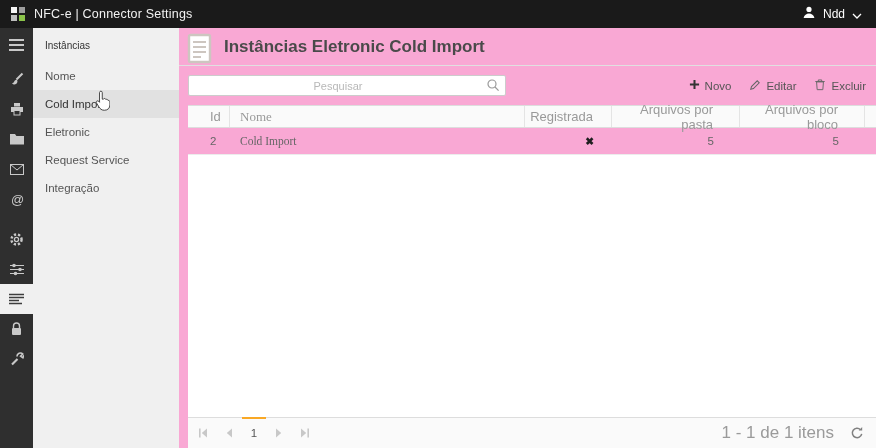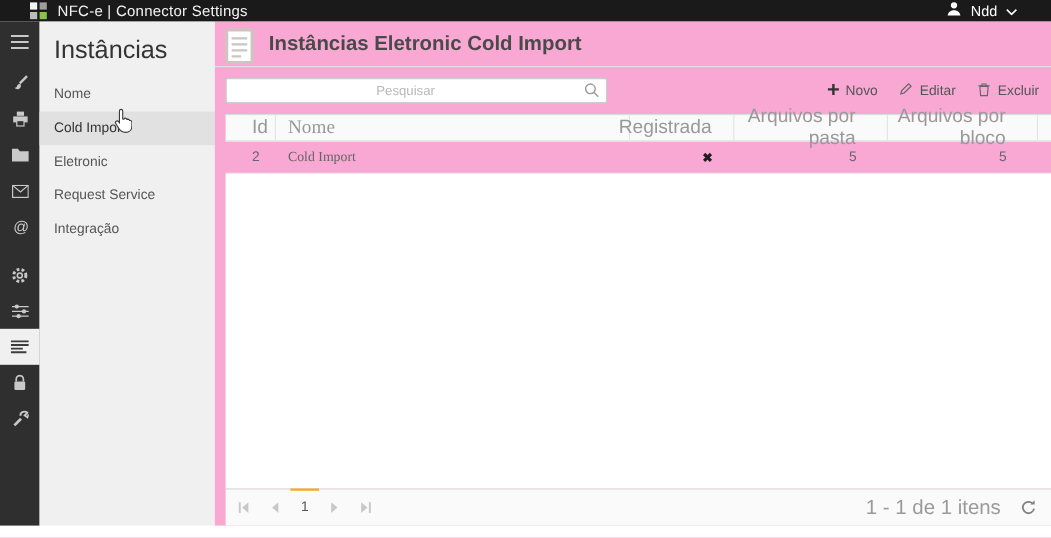--- a/index.html
+++ b/index.html
@@ -5,22 +5,22 @@
   * { box-sizing: border-box; margin: 0; padding: 0; }
   html,body { width: 876px; height: 448px; overflow: hidden; }
   body {
     font-family: "Liberation Sans", sans-serif;
     background: #fff;
     position: relative;
   }
 
   
   .topbar {
-    height: 18px; background: #1a1a1a; color: #fff;
-    display: flex; align-items: center; gap: 8px; padding: 0 24px; justify-content: center;
+    height: 28px; background: #1a1a1a; color: #fff;
+    display: flex; align-items: center; gap: 8px; padding: 0 10px; justify-content: center;
   }
   .logo { width: 16px; height: 16px; display: inline-block; }
   .topbar-title { font-size: 12.5px; color: #f2f2f2; letter-spacing: .2px; }
   .topbar-user {
     margin-left: auto; display: flex; align-items: center; gap: 7px;
     padding-right: 4px; cursor: pointer;
   }
   .topbar-user .uname { font-size: 12px; color: #fff; }
 
   
@@ -35,21 +35,21 @@
     height: 30px; display: flex; align-items: center; justify-content: center;
     color: #c9c9c9; cursor: pointer;
   }
   .rail-item.gap-after { margin-bottom: 4px; }
   .rail-item.gap-before { margin-top: 6px; }
   .rail-item.active { background: #f0f0f0; color: #3d3d3d; }
   .rail-item svg { display: block; }
 
   
   .sidebar { width: 146px; background: #f0f0f0; flex-shrink: 0; }
-  .sidebar-title { font-size: 21px; color: #333; padding: 12px 12px 11px; }
+  .sidebar-title { font-size: 10px; color: #333; padding: 12px 12px 11px; }
   .side-item { font-size: 11.5px; color: #555; padding: 8px 12px; cursor: pointer; }
   .side-item.active { background: #e1e1e1; color: #333; }
 
   
   .main { flex: 1; background: #f9a8d4; display: flex; flex-direction: column; min-width: 0; }
   .main-header {
     height: 38px; display: flex; align-items: center; gap: 7px;
     padding-left: 2px; border-bottom: 1px solid #e0e0e0;
   }
   .doc-icon { width: 36px; height: 32px; margin-top: 4px; }
@@ -69,21 +69,21 @@
     margin-left: auto; display: flex; align-items: center; gap: 18px;
     font-size: 11.5px; color: #555;
   }
   .action { display: flex; align-items: center; gap: 5px; cursor: pointer; }
 
   
   .grid { flex: 1; display: flex; flex-direction: column; margin-left: 9px; min-height: 0; }
   .grid-head {
     display: flex; align-items: stretch; height: 23px;
     background: #fafafa; border-top: 1px solid #ddd; border-bottom: 1px solid #ddd;
-    color: #999; font-size: 16px;
+    color: #999; font-size: 13px;
   }
   .gh-cell { display: flex; align-items: center; border-right: 1px solid #e4e4e4; cursor: pointer; }
   .gh-cell.col-spacer { border-right: none; cursor: default; }
   .col-id    { width: 42px;  padding-left: 22px; }
   .col-nome  { width: 295px; padding-left: 10px; font-family: Liberation Serif, serif; }
   .col-reg   { width: 87px;  justify-content: flex-end; text-align: right; padding-right: 18px; }
   .col-pasta { width: 128px; justify-content: flex-end; text-align: right; padding-right: 26px; }
   .col-bloco { width: 125px; justify-content: flex-end; text-align: right; padding-right: 26px; }
   .col-spacer { flex: 1; }
 

